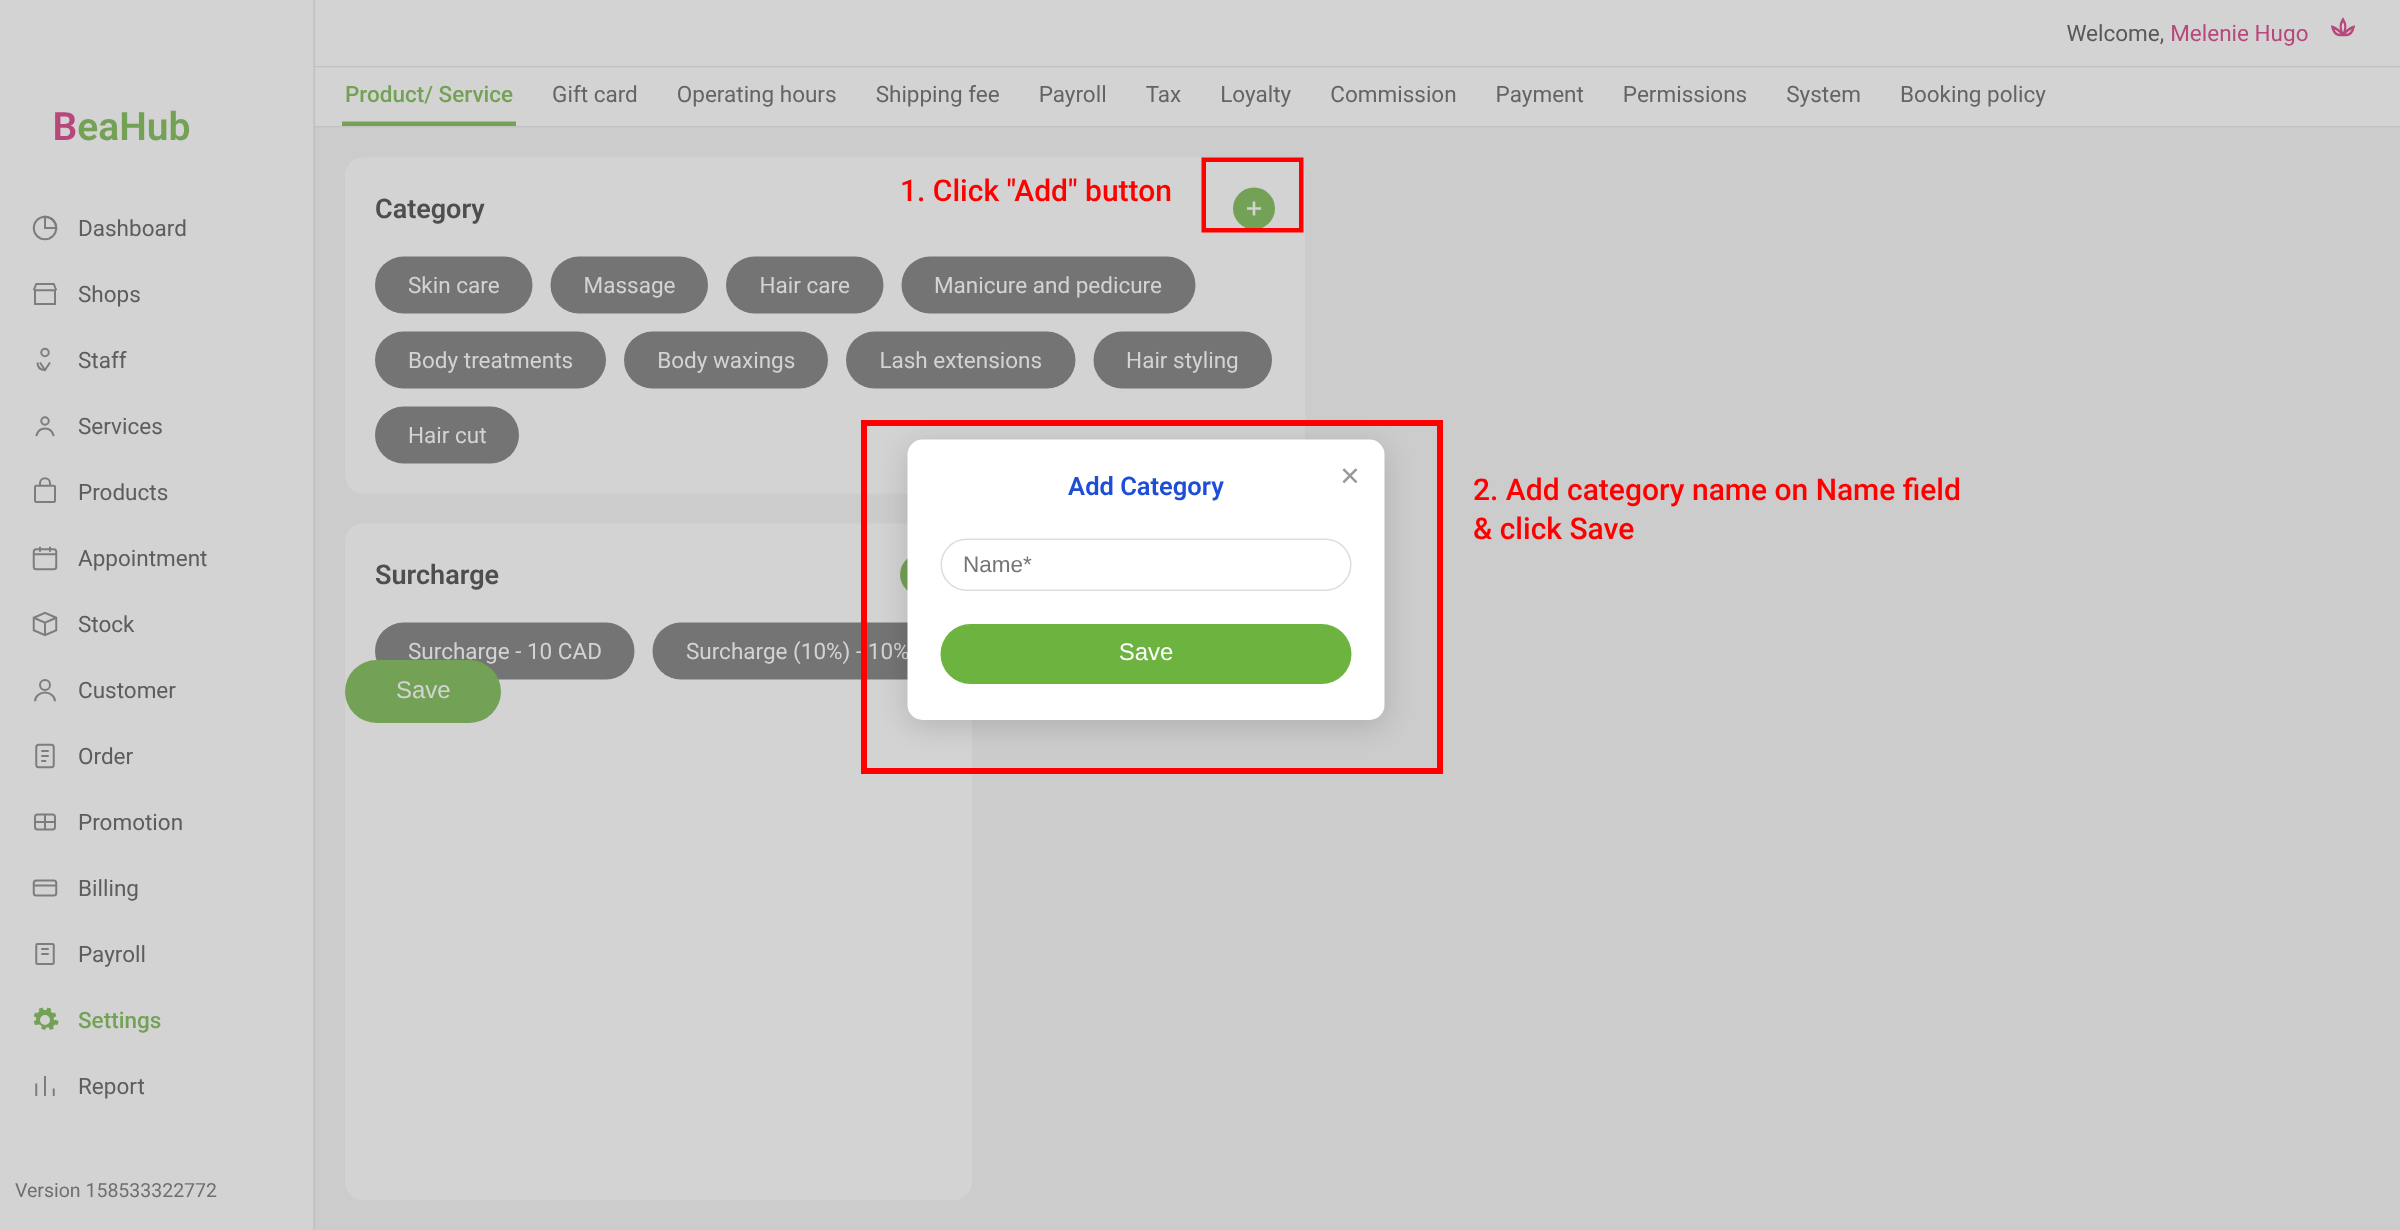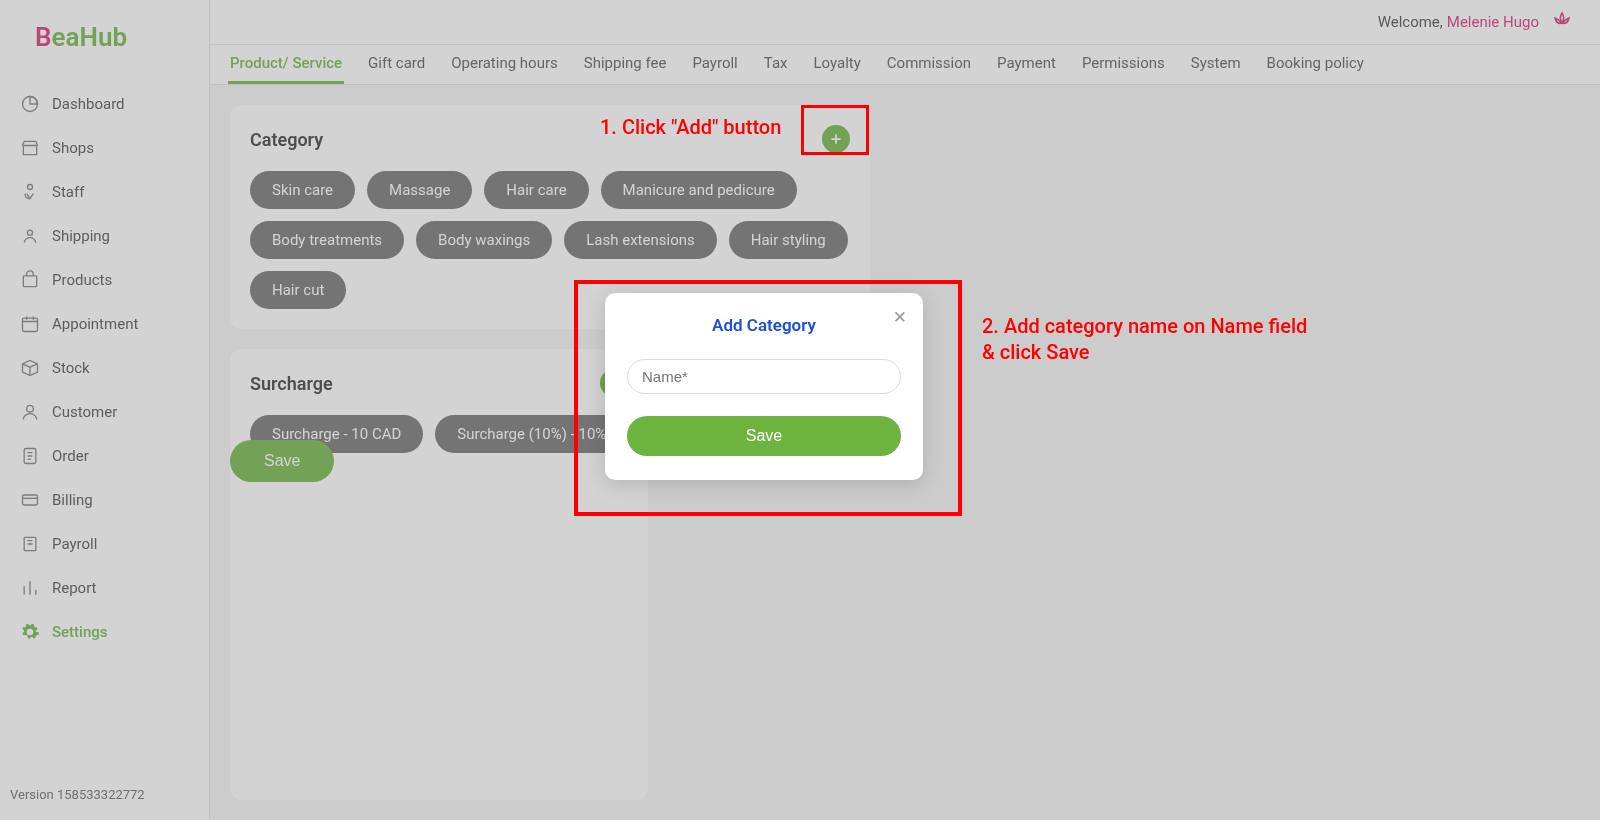--- a/index.html
+++ b/index.html
@@ -15,20 +15,21 @@
     position: absolute;
     left: 0; top: 0;
     width: 210px; height: 100%;
     background: #fff;
     border-right: 1px solid #e0e0e0;
     display: flex;
     flex-direction: column;
   }
   .logo-area {
     padding: 22px 20px 22px 35px;
+    margin-top: 48px;
   }
   .logo-text {
     font-size: 26px;
     font-weight: 600;
     color: #6CB33F;
   }
   .logo-text .accent { color: #D62A7A; }
   .nav {
     flex: 1;
     padding-top: 8px;
@@ -218,21 +219,21 @@
         </span>
         <span>Staff</span>
       </div>
       <div class="nav-item">
         <span class="nav-icon">
           <svg width="20" height="20" viewBox="0 0 24 24" fill="none" stroke="currentColor" stroke-width="1.6">
             <circle cx="12" cy="8" r="3"></circle>
             <path d="M5 20c1-4 4-6 7-6s6 2 7 6"></path>
           </svg>
         </span>
-        <span>Shipping</span>
+        <span>Services</span>
       </div>
       <div class="nav-item">
         <span class="nav-icon">
           <svg width="20" height="20" viewBox="0 0 24 24" fill="none" stroke="currentColor" stroke-width="1.6">
             <rect x="4" y="7" width="16" height="13" rx="1"></rect>
             <path d="M8 7V5a4 4 0 0 1 8 0v2"></path>
           </svg>
         </span>
         <span>Products</span>
       </div>
@@ -268,50 +269,59 @@
           <svg width="20" height="20" viewBox="0 0 24 24" fill="none" stroke="currentColor" stroke-width="1.6">
             <rect x="5" y="3" width="14" height="18" rx="2"></rect>
             <path d="M9 8h6M9 12h6M9 16h4"></path>
           </svg>
         </span>
         <span>Order</span>
       </div>
       <div class="nav-item">
         <span class="nav-icon">
           <svg width="20" height="20" viewBox="0 0 24 24" fill="none" stroke="currentColor" stroke-width="1.6">
+            <rect x="4" y="6" width="16" height="12" rx="2"></rect>
+            <path d="M4 12h16M12 6v12"></path>
+          </svg>
+        </span>
+        <span>Promotion</span>
+      </div>
+      <div class="nav-item">
+        <span class="nav-icon">
+          <svg width="20" height="20" viewBox="0 0 24 24" fill="none" stroke="currentColor" stroke-width="1.6">
             <rect x="3" y="6" width="18" height="12" rx="2"></rect>
             <path d="M3 10h18"></path>
           </svg>
         </span>
         <span>Billing</span>
       </div>
       <div class="nav-item">
         <span class="nav-icon">
           <svg width="20" height="20" viewBox="0 0 24 24" fill="none" stroke="currentColor" stroke-width="1.6">
             <rect x="5" y="4" width="14" height="16" rx="1"></rect>
             <path d="M9 8h6M9 12h6"></path>
           </svg>
         </span>
         <span>Payroll</span>
       </div>
-      <div class="nav-item">
-        <span class="nav-icon">
-          <svg width="20" height="20" viewBox="0 0 24 24" fill="none" stroke="currentColor" stroke-width="1.6">
-            <path d="M5 20V10M12 20V4M19 20v-6"></path>
-          </svg>
-        </span>
-        <span>Report</span>
-      </div>
       <div class="nav-item active">
         <span class="nav-icon">
           <svg width="20" height="20" viewBox="0 0 24 24" fill="currentColor">
             <path d="M12 8a4 4 0 1 0 0 8 4 4 0 0 0 0-8zm9 4l2 1-1 3-2-.5c-.4.6-.9 1.1-1.5 1.5l.5 2-3 1-1-2c-.7.1-1.3.1-2 0l-1 2-3-1 .5-2c-.6-.4-1.1-.9-1.5-1.5L4 16l-1-3 2-1c-.1-.7-.1-1.3 0-2l-2-1 1-3 2 .5c.4-.6.9-1.1 1.5-1.5L7 3l3-1 1 2c.7-.1 1.3-.1 2 0l1-2 3 1-.5 2c.6.4 1.1.9 1.5 1.5l2-.5 1 3-2 1c.1.7.1 1.3 0 2z"></path>
           </svg>
         </span>
         <span>Settings</span>
+      </div>
+      <div class="nav-item">
+        <span class="nav-icon">
+          <svg width="20" height="20" viewBox="0 0 24 24" fill="none" stroke="currentColor" stroke-width="1.6">
+            <path d="M5 20V10M12 20V4M19 20v-6"></path>
+          </svg>
+        </span>
+        <span>Report</span>
       </div>
     </div>
   <div class="version">Version 158533322772</div>
 </div>
 
 <div class="topbar">
   <span class="welcome">Welcome,</span>
   <span class="username">Melenie Hugo</span>
   <span class="lotus">
     <svg width="24" height="24" viewBox="0 0 24 24" fill="none" stroke="currentColor" stroke-width="1.6">

